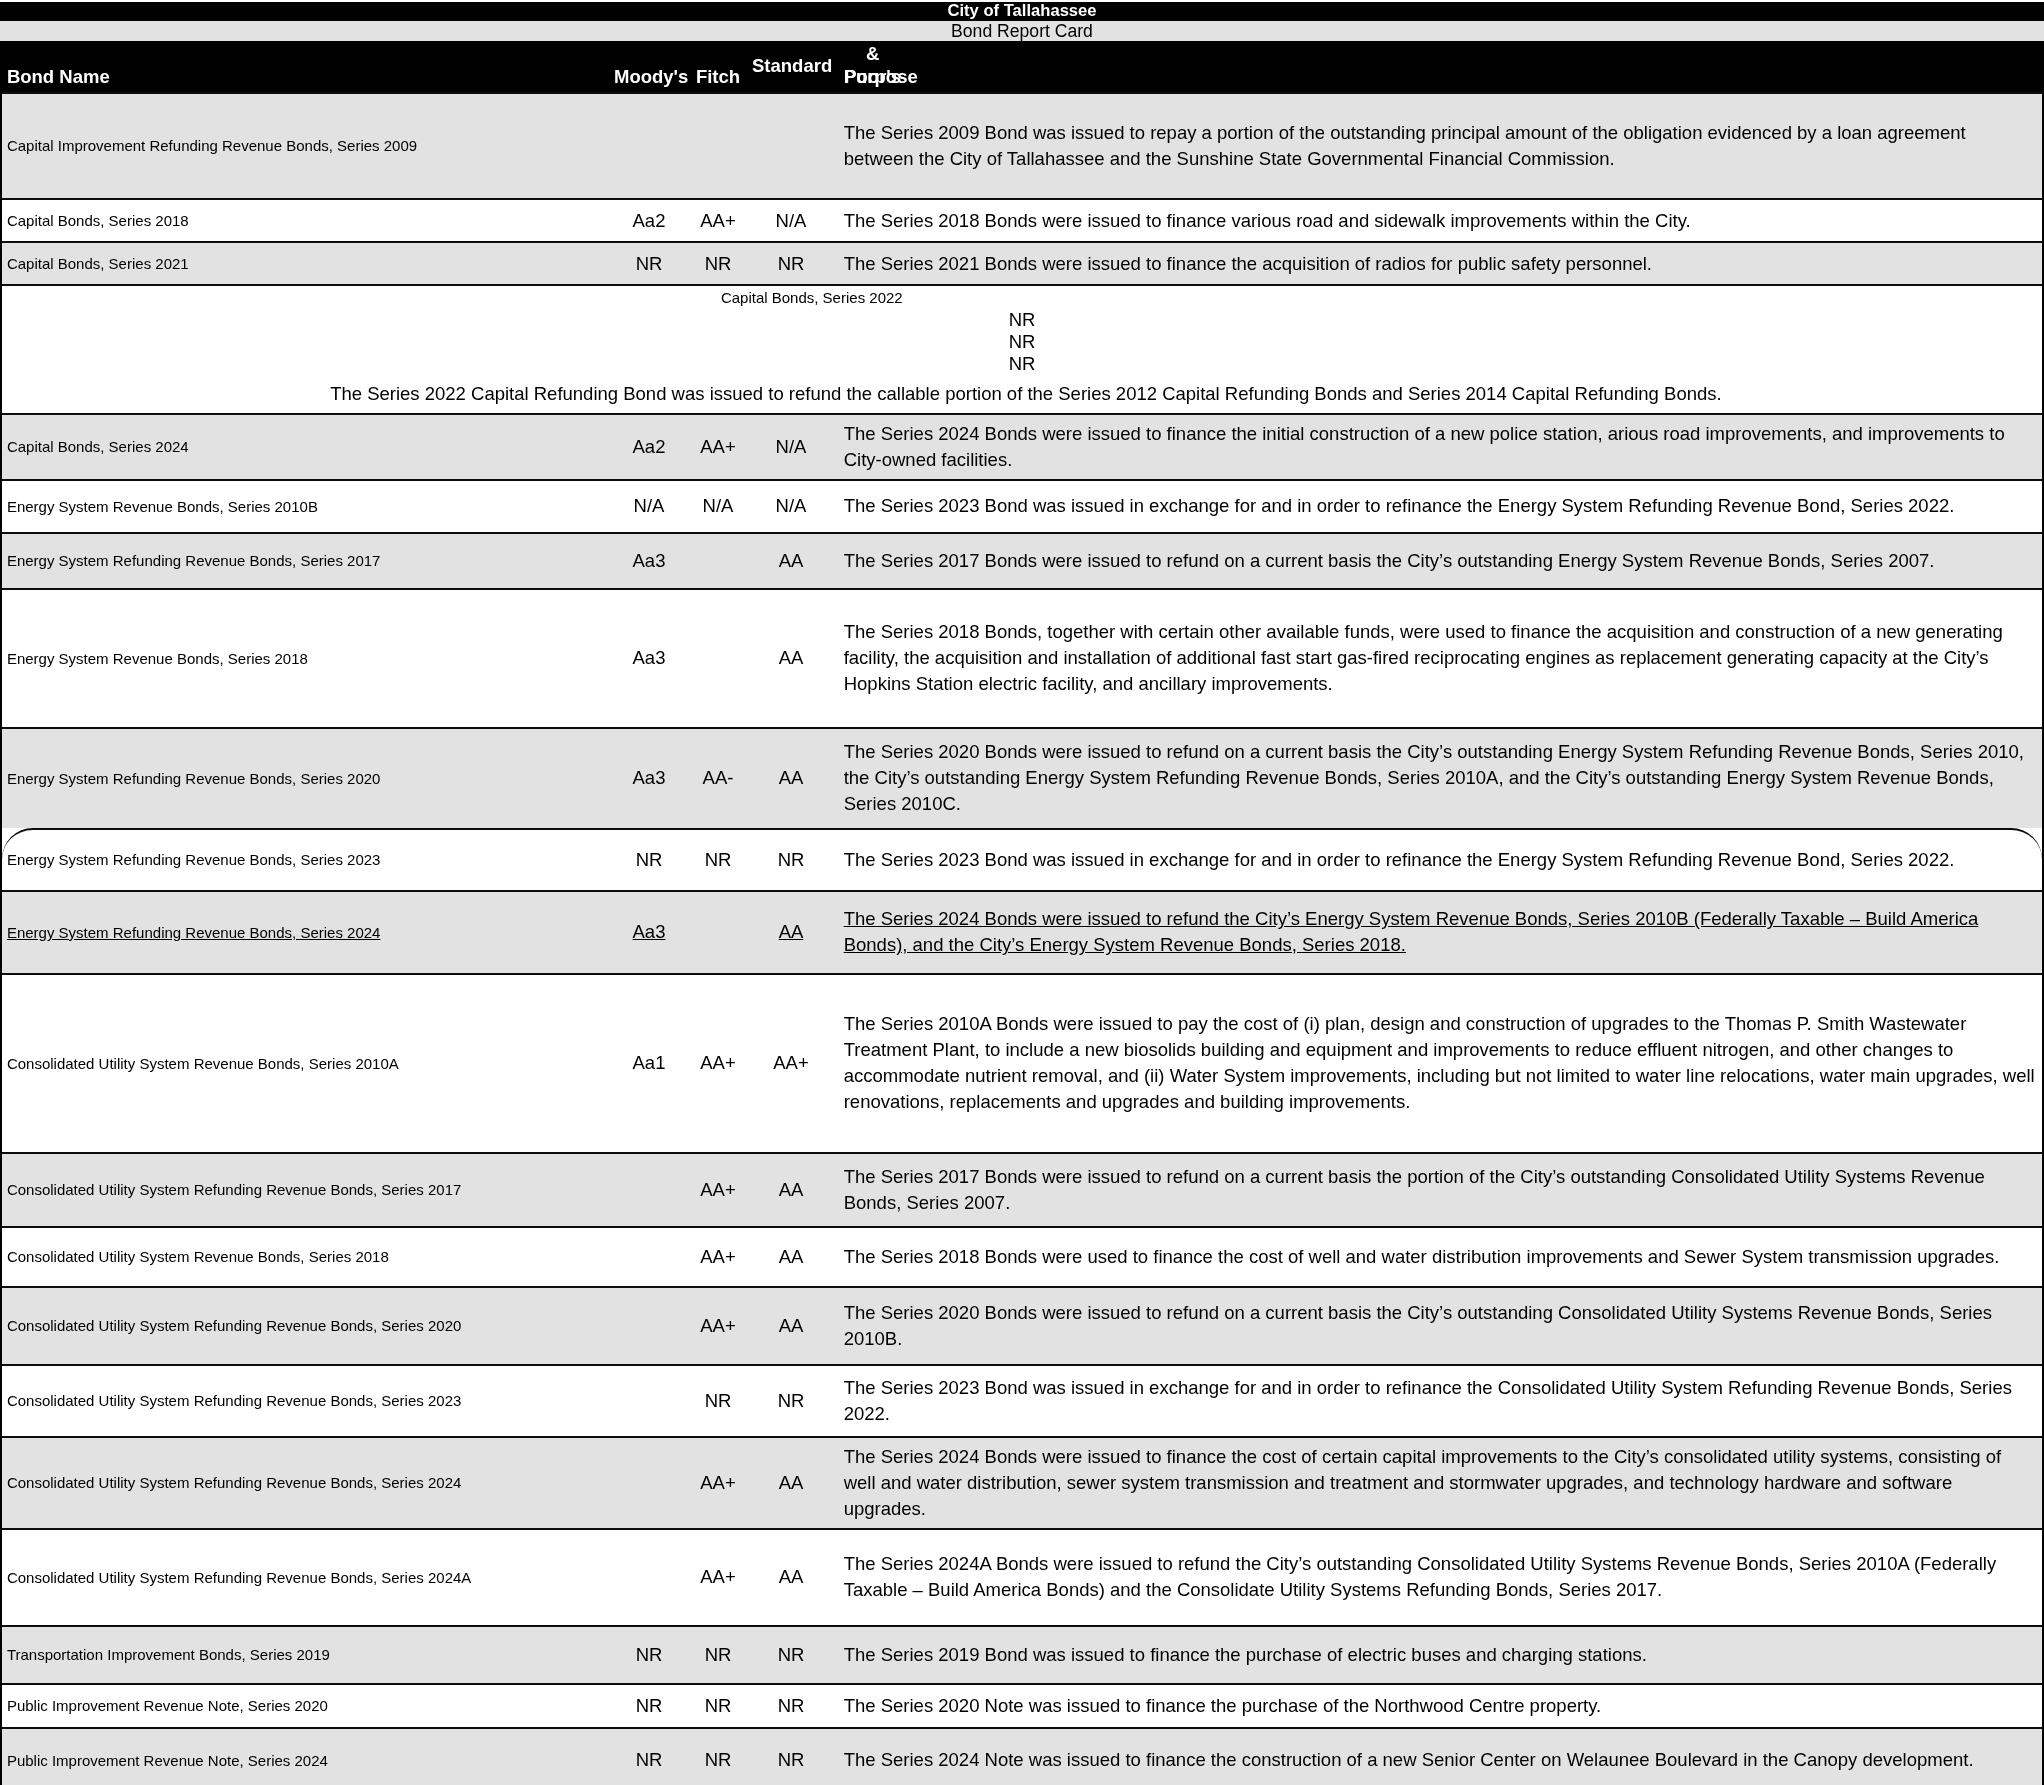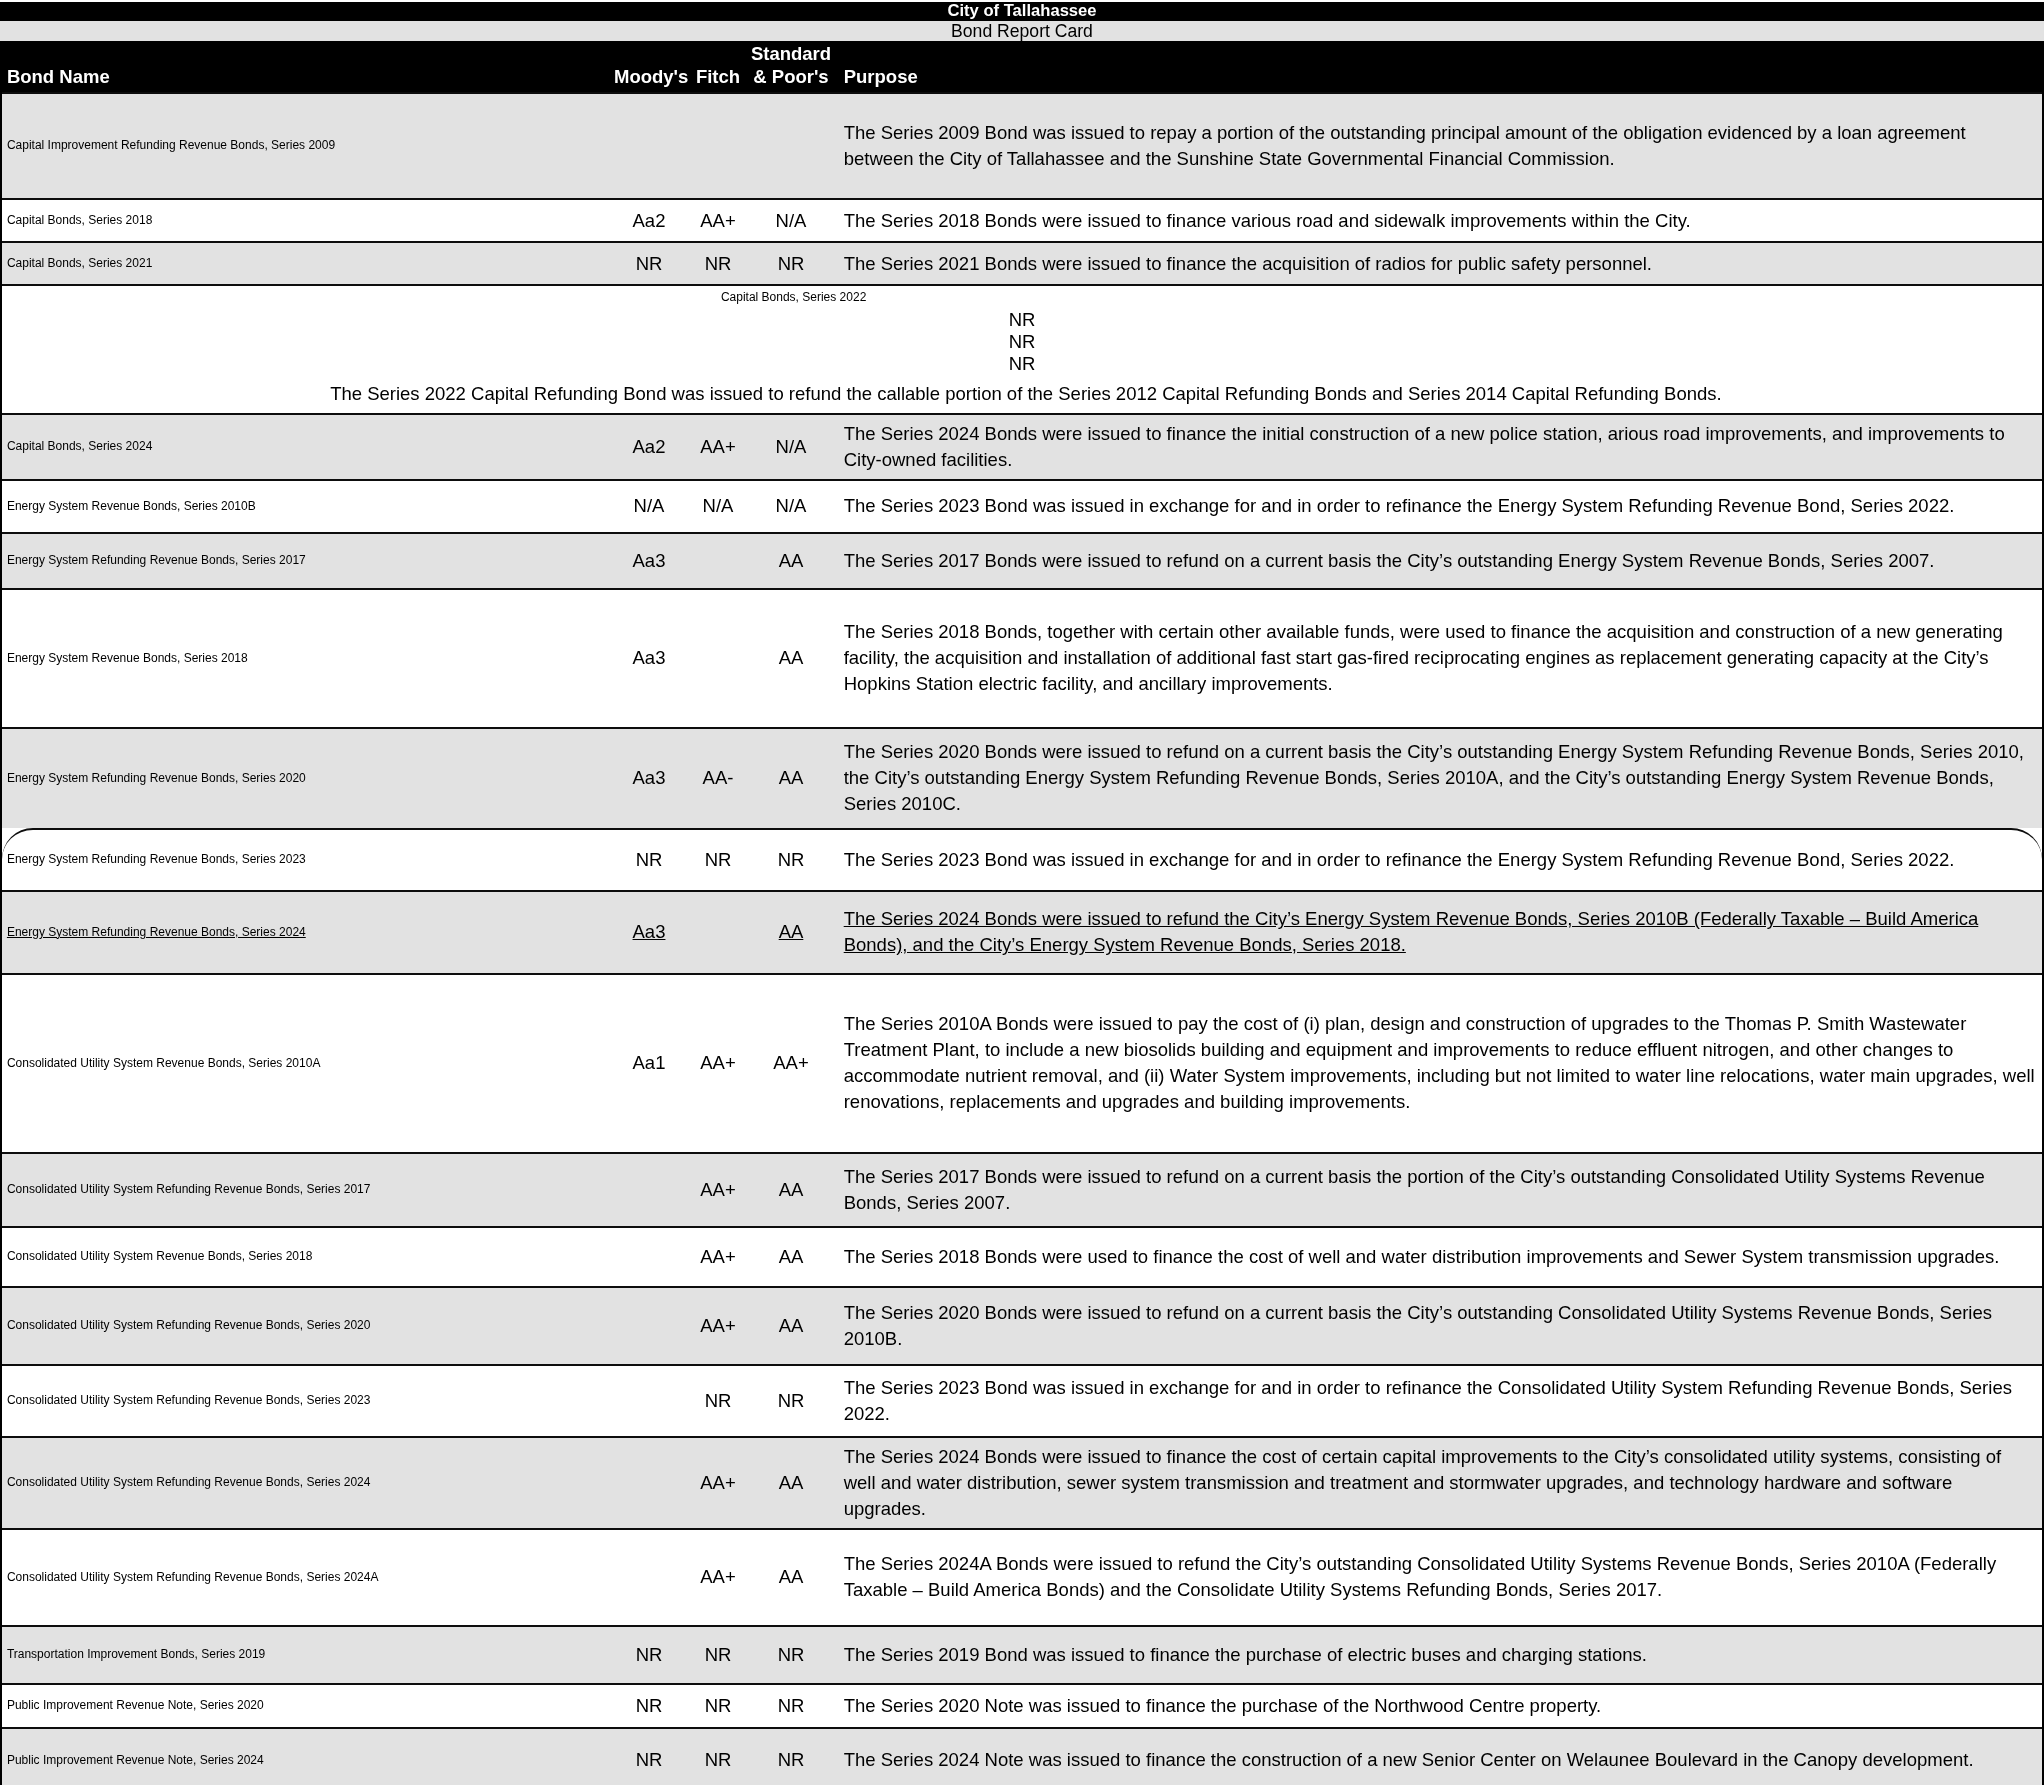--- a/index.html
+++ b/index.html
@@ -50,32 +50,32 @@
     padding-bottom: 3.9px;
     font-weight: bold;
     font-size: 18.5px;
     line-height: 22.4px;
   }
   .col-name   { width: 612px; box-sizing: border-box; padding-left: 4.9px; }
   .col-moodys { width: 70px;  text-align: center; }
   .col-fitch  { width: 68px;  text-align: center; }
   .col-sp     { width: 78px;  text-align: center; }
   .col-purpose{ flex: 1; box-sizing: border-box; padding-left: 13.7px; padding-right: 5.9px; }
-  .sp-stack { display: flex; flex-direction: column; align-items: center; }
+  .sp-stack { display: flex; flex-direction: row; align-items: center; gap: 12px; }
   .table-body .row {
     display: flex;
     align-items: center;
     border-top: 2px solid #0d0d0d;
     background: #ffffff;
     font-size: 18.5px;
     box-sizing: content-box;
   }
   .table-body .row:nth-child(odd) { background: #e2e2e2; }
   .cell-name {
-    font-size: 12px;
+    font-size: 15px;
     line-height: 23.4px;
   }
   .cell-rating { font-size: 18.5px; }
   .cell-purpose {
     font-size: 18.5px;
     line-height: 26px;
     padding-top: 5.9px;
     padding-bottom: 5.9px;
   }
   

